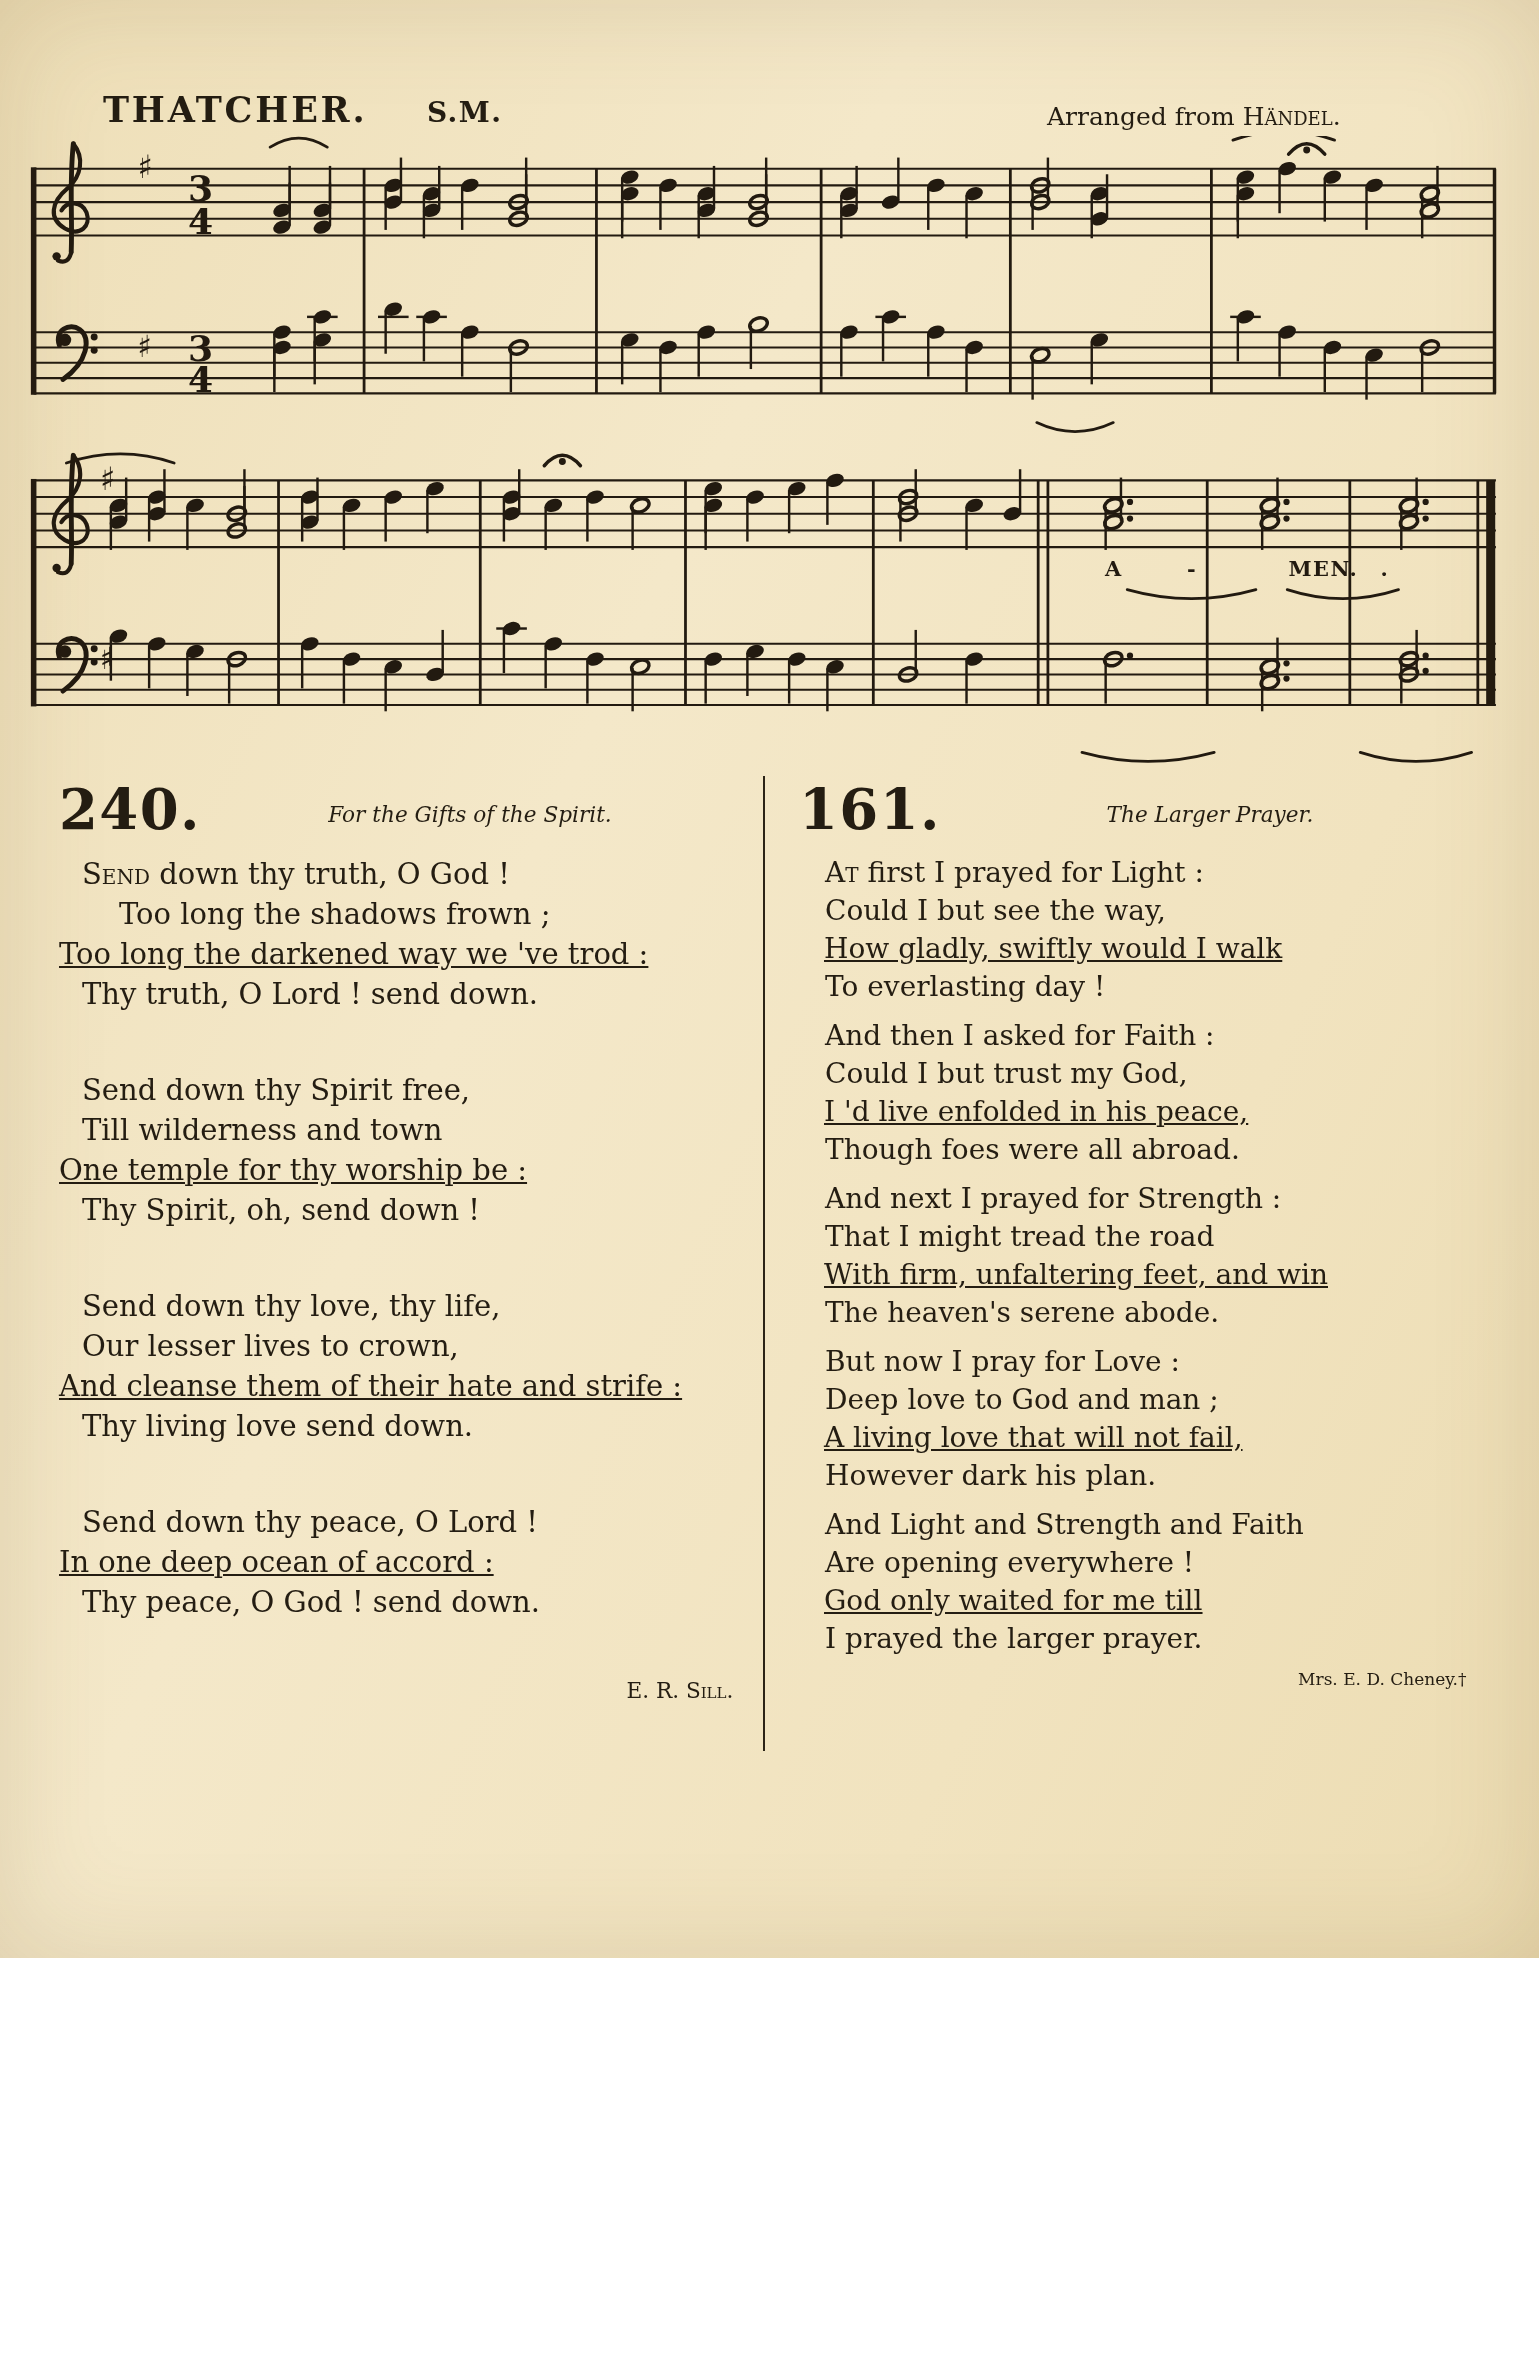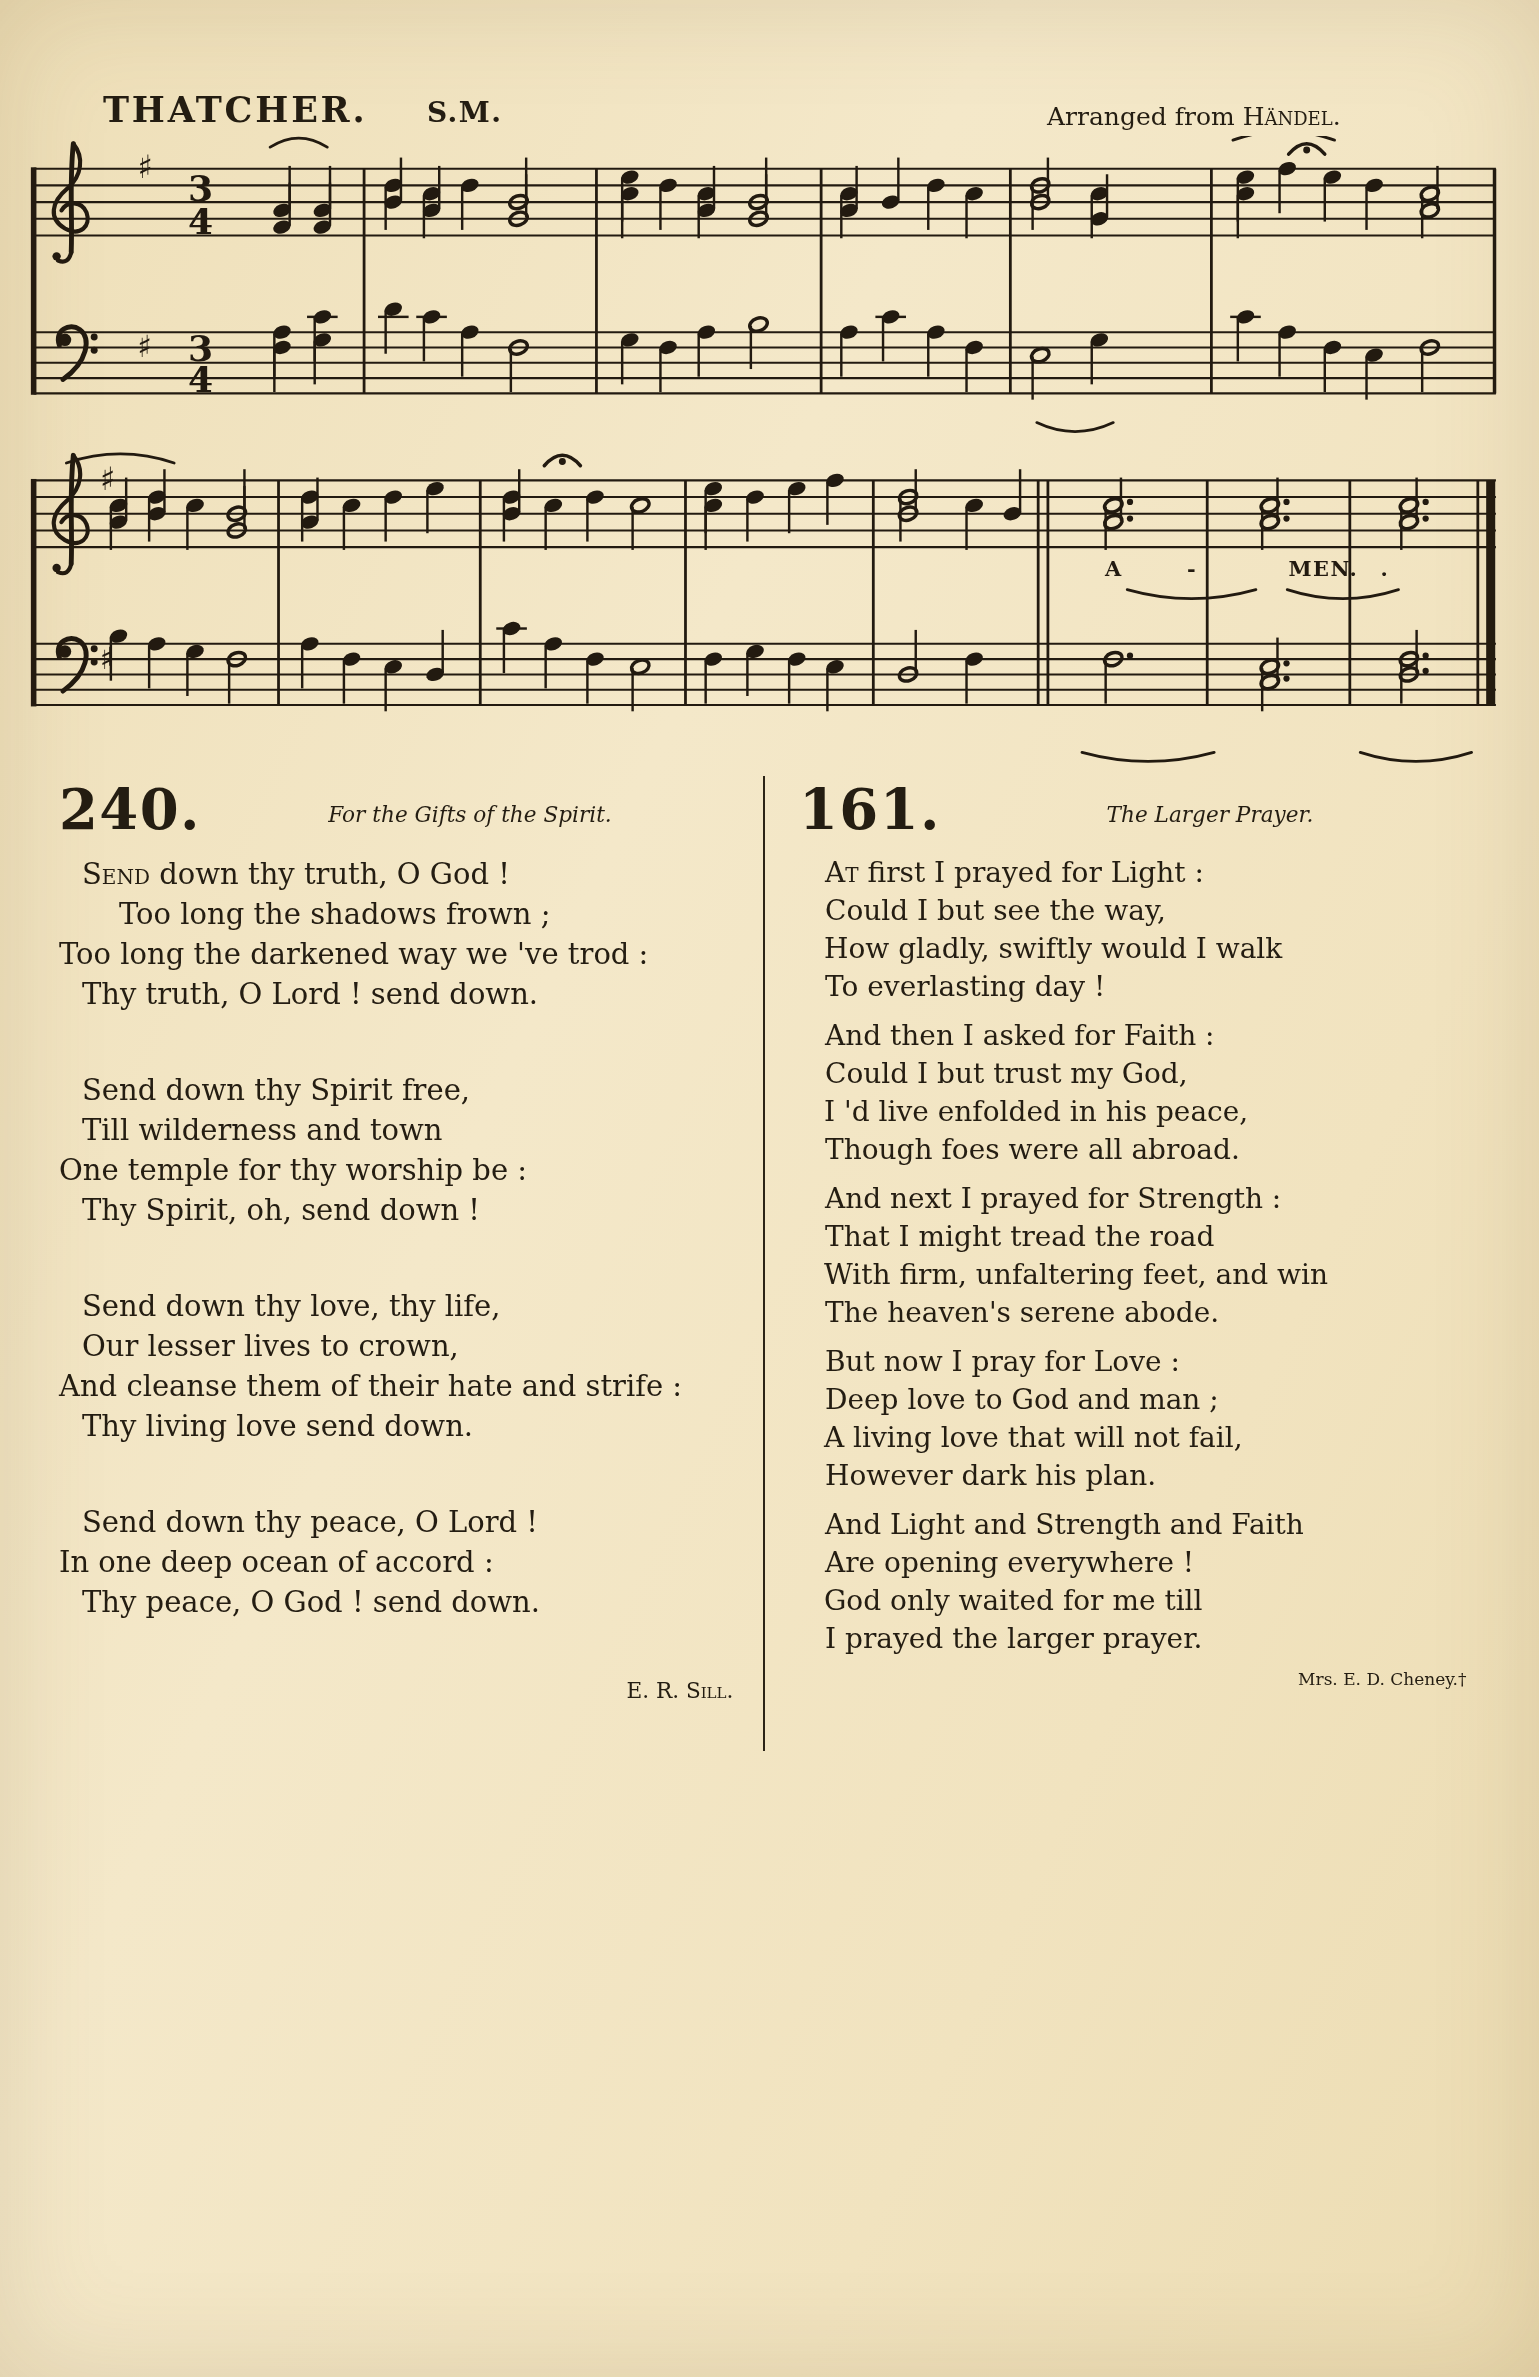--- a/index.html
+++ b/index.html
@@ -1,18 +1,18 @@
 <!DOCTYPE html>
 <html style="font-size:11px"><head>
 <meta charset="utf-8">
 <style>
   html,body{margin:0;padding:0;}
   .page{
     position:relative;
-    width:1540px;height:2377px;
+    width:1540px;height:1958px;
     background:linear-gradient(115deg,#eedfb8 0%,#f4e8c9 38%,#f1e3bf 72%,#ecdcb2 100%);
     font-family:"DejaVu Serif",serif;
     color:#241d12;
     overflow:hidden;
   }
   .page::after{
     content:"";position:absolute;inset:0;pointer-events:none;
     box-shadow:inset 0 0 111px rgba(110,82,34,.16);
   }
   .abs{position:absolute;}
@@ -25,21 +25,21 @@
   .col{position:absolute;top:781px;width:680px;}
   .col-left{left:59px;}
   .col-right{left:799px;}
   .divider{position:absolute;left:763px;top:776px;width:2.1px;height:975px;background:#2c2416;}
   .hymn-head{display:flex;align-items:flex-start;margin-bottom:16.7px;}
   .hymn-no{font-size:56px;font-weight:bold;line-height:1;letter-spacing:1.4px;}
   .hymn-title{flex:1;text-align:center;font-style:italic;font-size:21.6px;padding-top:21px;}
   .verses-left .verse{margin:0 0 56px 0;font-size:29px;line-height:40px;}
   .verses-right .verse{margin:0 0 11px 0;font-size:28px;line-height:38px;}
   .vline{white-space:nowrap;}
-  .i0{margin-left:0;}
+  .i0{margin-left:0;text-decoration:underline;}
   .i1{margin-left:23px;}
   .i2{margin-left:60px;}
   .col-right .i0{margin-left:25px;}
   .col-right .i1{margin-left:26px;}
   .attr{text-align:right;font-size:21.6px;margin-top:4.2px;padding-right:5.6px;}
   .col-right .attr{font-size:17px;margin-top:8.3px;padding-right:12.5px;}
   .music-svg{position:absolute;left:0;top:136px;}
 </style>
 </head>
 <body>

